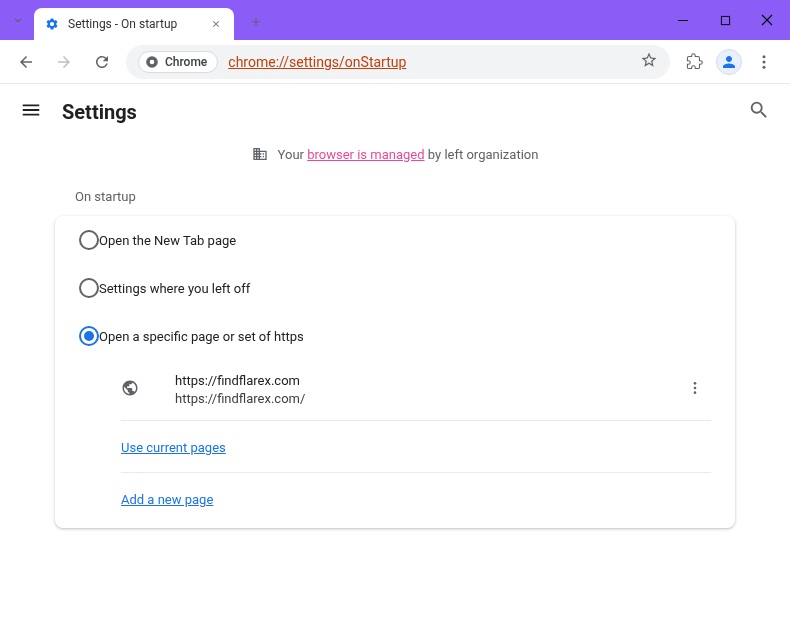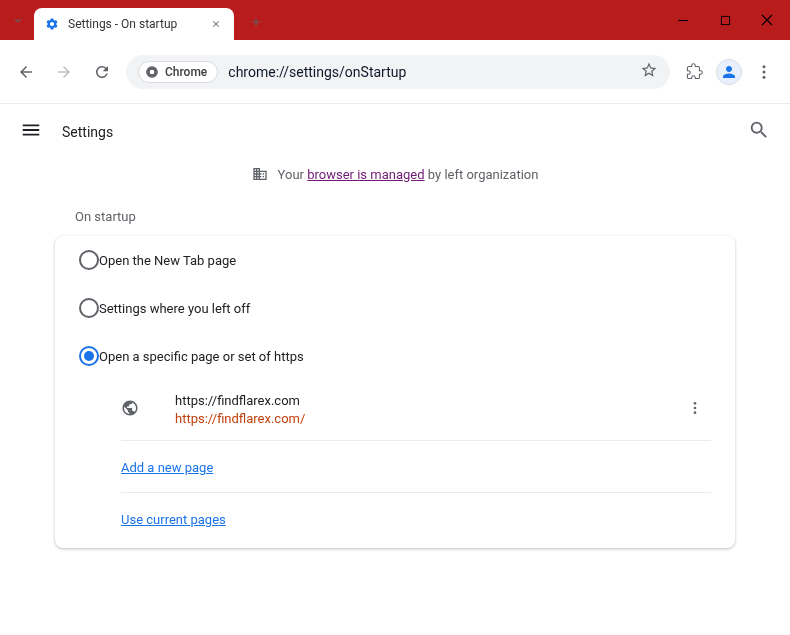--- a/index.html
+++ b/index.html
@@ -11,21 +11,21 @@
     body {
       width: 790px;
       height: 635px;
       background: #fff;
       overflow: hidden;
       position: relative;
     }
     
     .titlebar {
       height: 40px;
-      background: #b91c1c;
+      background: #8b5cf6;
       display: flex;
       align-items: center;
       padding: 0 8px 0 6px;
       gap: 4px;
     }
     .titlebar-chevron {
       width: 24px;
       height: 24px;
       display: flex;
       align-items: center;
@@ -85,21 +85,21 @@
     .win-btn {
       width: 30px;
       height: 30px;
       display: flex;
       align-items: center;
       justify-content: center;
       cursor: pointer;
     }
     
     .addressbar {
-      height: 64px;
+      height: 44px;
       background: #fff;
       display: flex;
       align-items: center;
       padding: 0 12px;
       gap: 10px;
       border-bottom: 1px solid #e8eaed;
     }
     .nav-icon {
       width: 28px;
       height: 28px;
@@ -132,22 +132,23 @@
       gap: 6px;
       font-size: 12px;
       color: #3c4043;
       border: 1px solid #dadce0;
     }
     .chrome-chip-text {
       font-weight: 500;
     }
     .omnibox-url {
       font-size: 14px;
-      color: #0f172a;
-      flex: 1;
+      color: #c2410c;
+      flex: 1;
+      text-decoration: underline;
     }
     .omnibox-star {
       color: #5f6368;
     }
     .toolbar-right {
       display: flex;
       gap: 8px;
       align-items: center;
     }
     .avatar-circle {
@@ -165,40 +166,40 @@
       height: 56px;
       display: flex;
       align-items: center;
       padding: 0 20px;
       gap: 20px;
     }
     .hamburger {
       cursor: pointer;
     }
     .settings-title {
-      font-size: 14px;
+      font-size: 20px;
       color: #202124;
-      font-weight: 400;
+      font-weight: 700;
       flex: 1;
     }
     .settings-search {
       cursor: pointer;
     }
     
     .managed-banner {
       display: flex;
       align-items: center;
       justify-content: center;
       gap: 10px;
       font-size: 13px;
       color: #5f6368;
       padding: 6px 0 18px 0;
     }
     .managed-link {
-      color: #701a75;
+      color: #ec4899;
       text-decoration: underline;
     }
     
     .content {
       padding: 0 20px;
     }
     .section-wrap {
       max-width: 680px;
       margin: 9px auto;
     }
@@ -258,21 +259,21 @@
     }
     .page-info {
       flex: 1;
       font-size: 13px;
       line-height: 1.4;
     }
     .page-title {
       color: #202124;
     }
     .page-url {
-      color: #c2410c;
+      color: #404040;
     }
     .kebab {
       cursor: pointer;
       padding: 8px;
     }
     .link-row {
       padding: 16px 0;
       border-bottom: 1px solid #e8eaed;
     }
     .link-row:last-child {
@@ -444,23 +445,23 @@
           <div class="kebab">
             <svg width="16" height="16" viewBox="0 0 24 24">
                 <circle cx="12" cy="5" r="2" fill="#5f6368"></circle>
                 <circle cx="12" cy="12" r="2" fill="#5f6368"></circle>
                 <circle cx="12" cy="19" r="2" fill="#5f6368"></circle>
               </svg>
           </div>
         </div>
 
         <div class="link-row">
+          <a class="action-link">Use current pages</a>
+        </div>
+
+        <div class="link-row">
           <a class="action-link">Add a new page</a>
         </div>
-
-        <div class="link-row">
-          <a class="action-link">Use current pages</a>
-        </div>
       </div>
 
     </div>
   </div>
 </div>
 
 </body></html>

